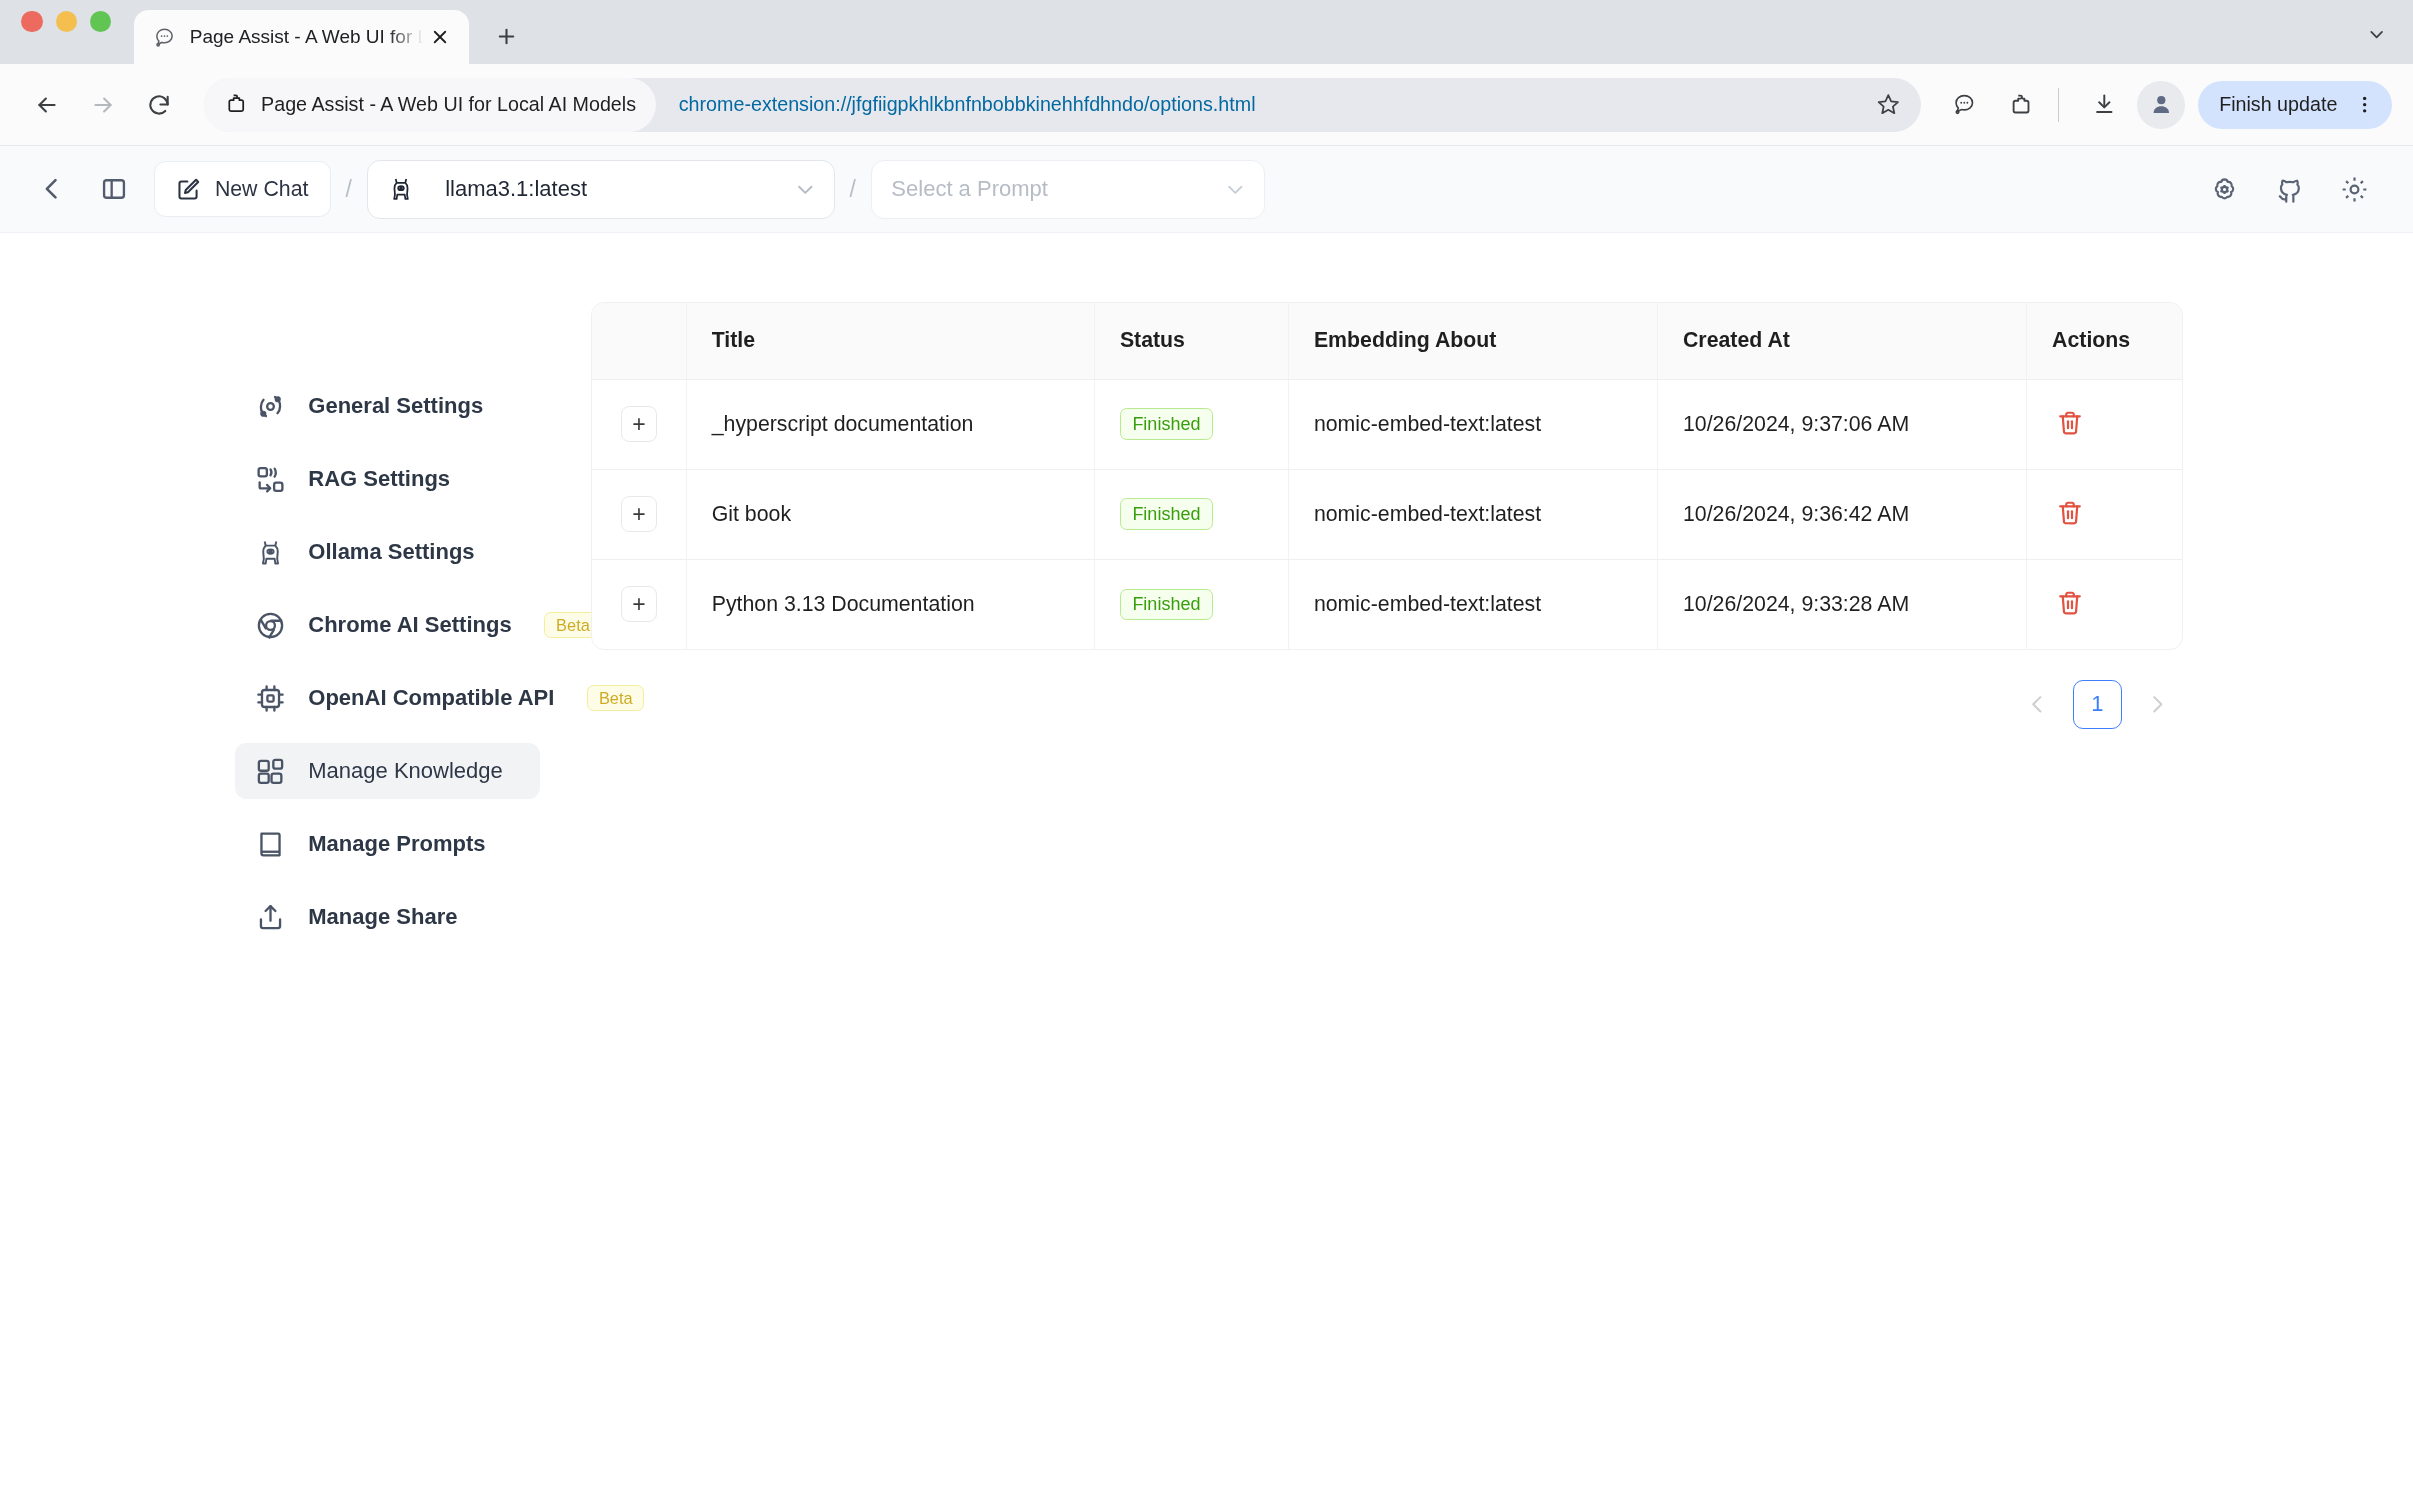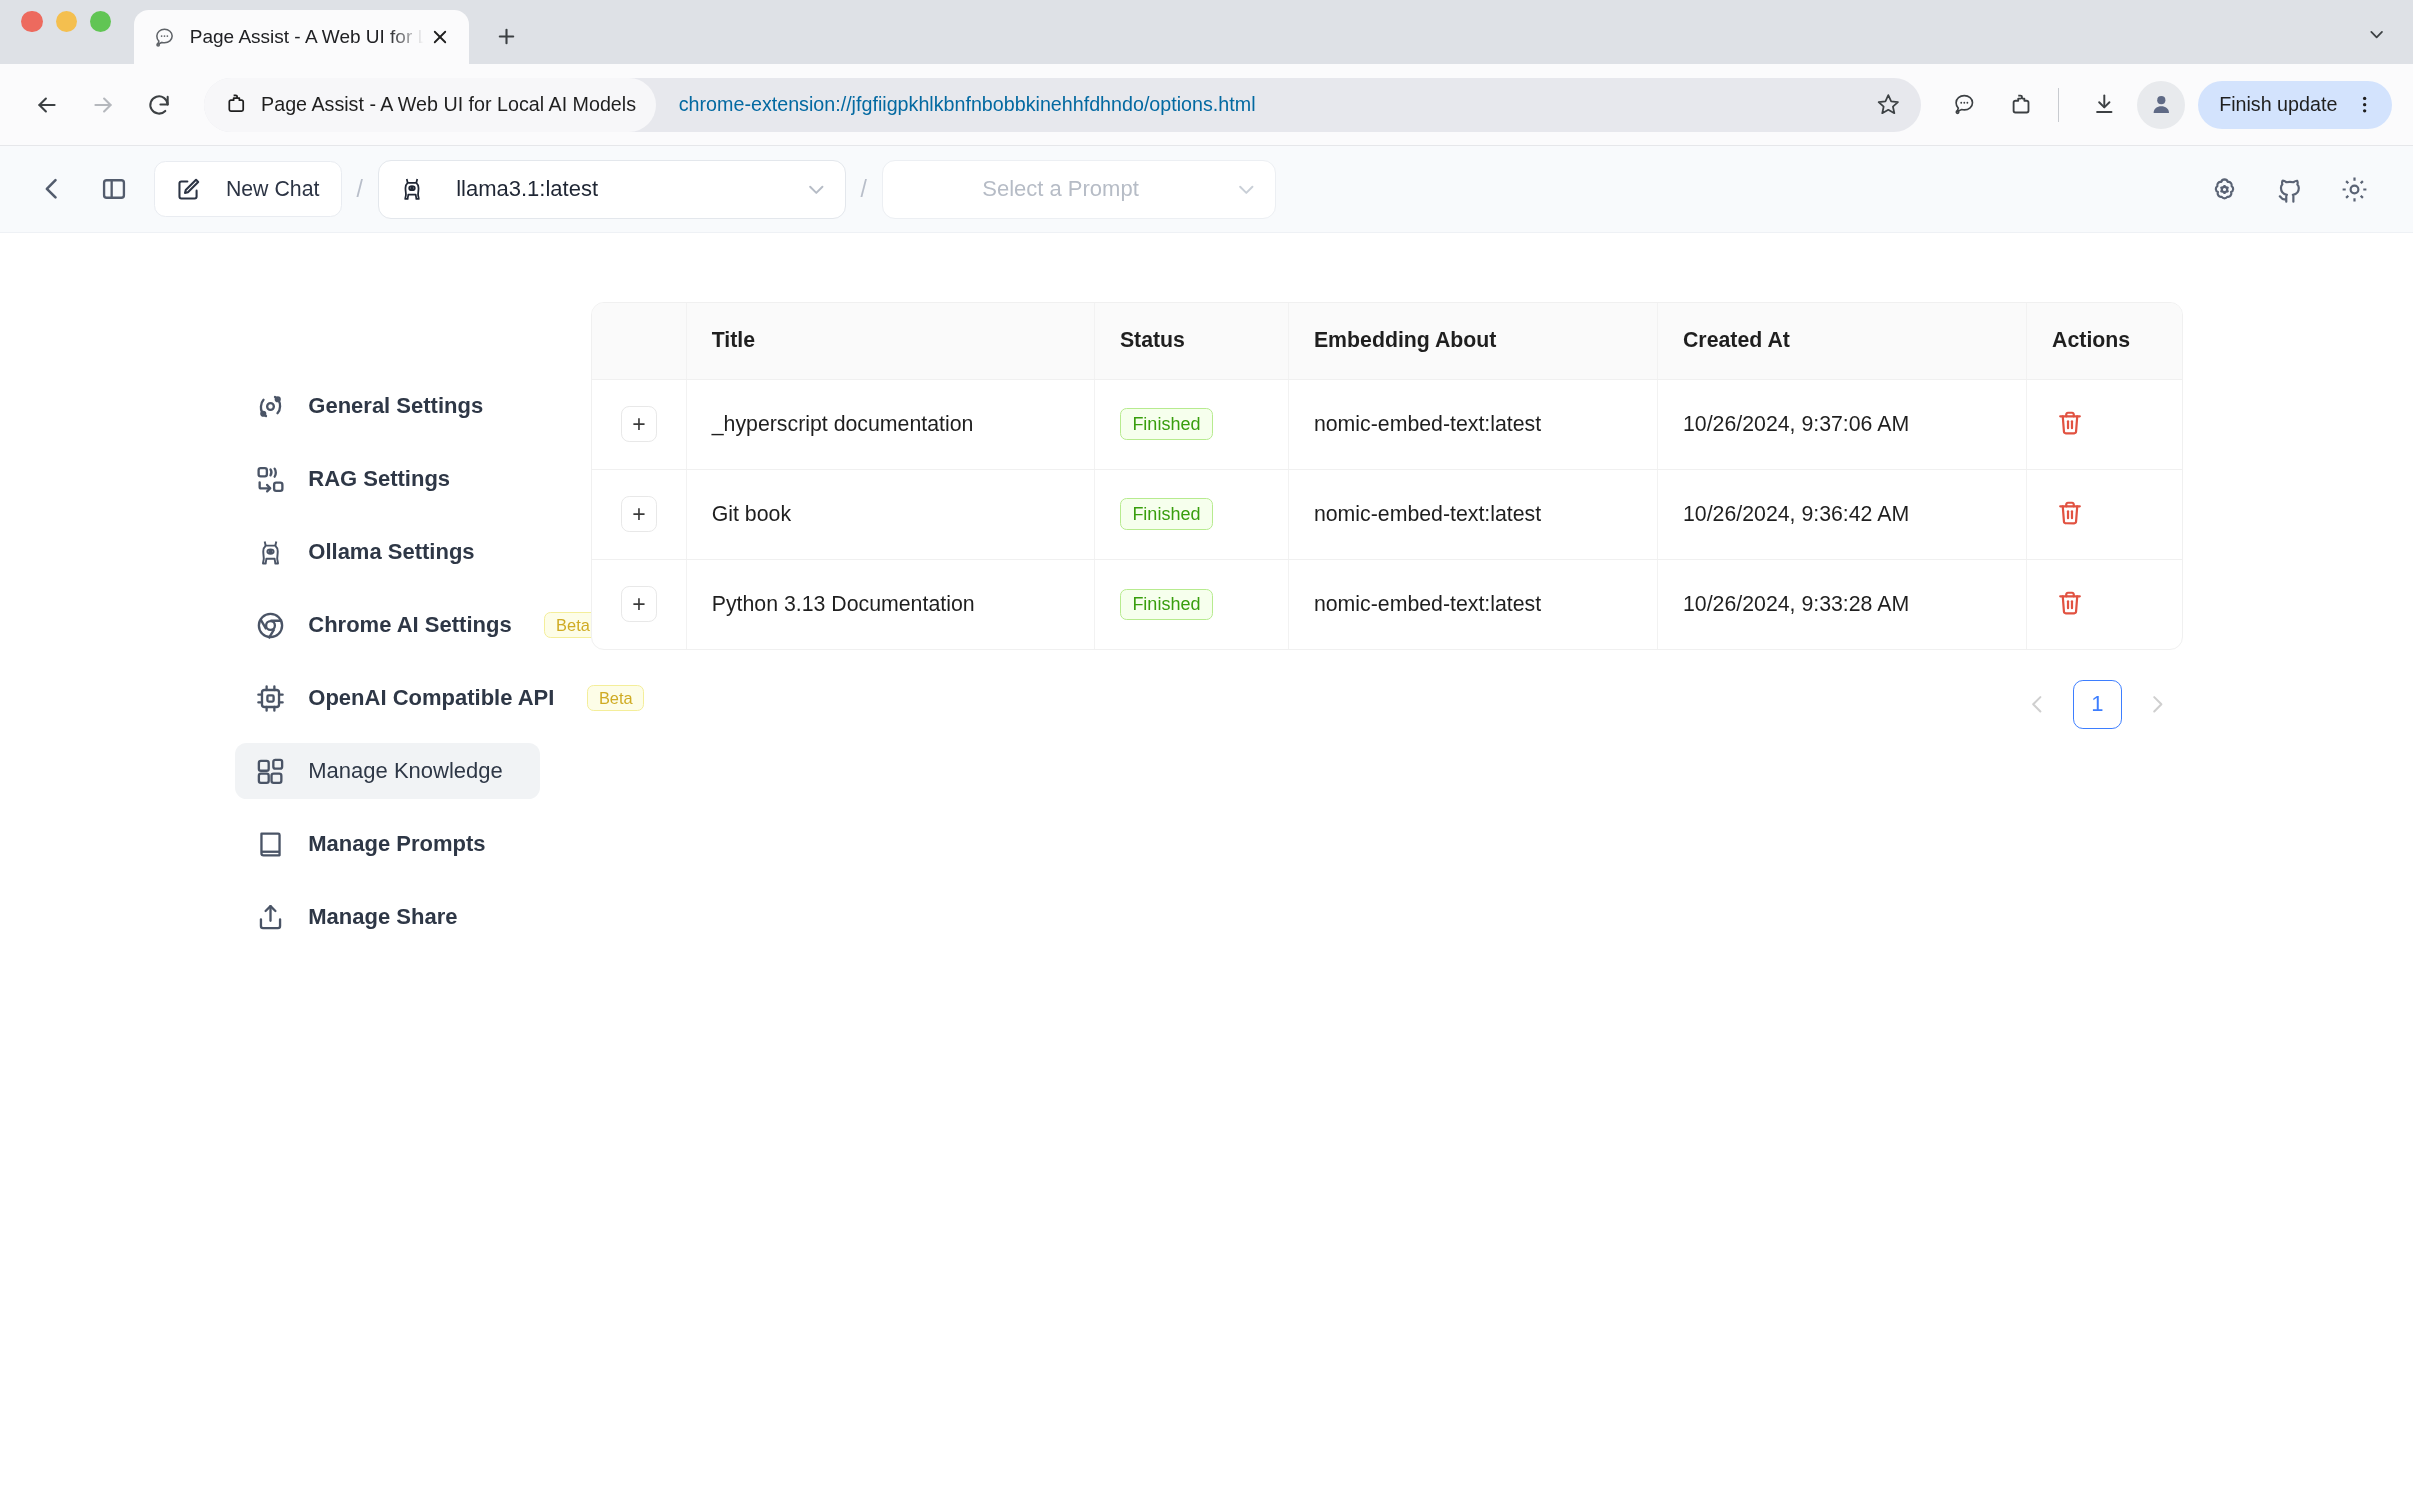--- a/index.html
+++ b/index.html
@@ -121,36 +121,36 @@
     border-bottom: 0.8px solid #eef1f5;
   }
   .hdr-icon-btn { width: 44px; height: 44px; display:flex; align-items:center; justify-content:center; }
   .new-chat-btn {
     margin-left: 18px;
     height: 56px;
     background: #ffffff;
     border: 1.6px solid #e9ecf1;
     border-radius: 11.5px;
     display: flex; align-items: center;
-    gap: 24px;
+    gap: 13px;
     padding: 0 21.3px;
   }
   .new-chat-label { font-size: 21.3px; color: #2c3444; font-weight: 500; }
   .hdr-slash { margin: 0 14.8px; color: #b8bec9; font-size: 23px; }
   .select-box {
     height: 59px;
     border: 1.6px solid #e3e7ec;
     border-radius: 13px;
     background: #ffffff;
     display: flex; align-items: center;
     padding: 0 16.4px 0 19.7px;
     gap: 15px;
   }
   .select-model { width: 468px; }
-  .select-prompt { width: 394px; border-color: #eceff3; text-align: center; }
+  .select-prompt { width: 394px; border-color: #eceff3; }
   .select-value { font-size: 22px; color: #1f2634; margin-left: 14.8px; flex: 1; white-space: nowrap; }
   .select-placeholder { font-size: 22px; color: #b6bcc6; flex: 1; white-space: nowrap; }
   .hdr-right { margin-left: auto; display: flex; align-items: center; gap: 21.3px; padding-right: 11.5px; }
 
   
   .main {
     height: calc(1507px - 64px - 82px - 87px);
     background: #ffffff;
     display: flex;
     padding-top: 69px;

